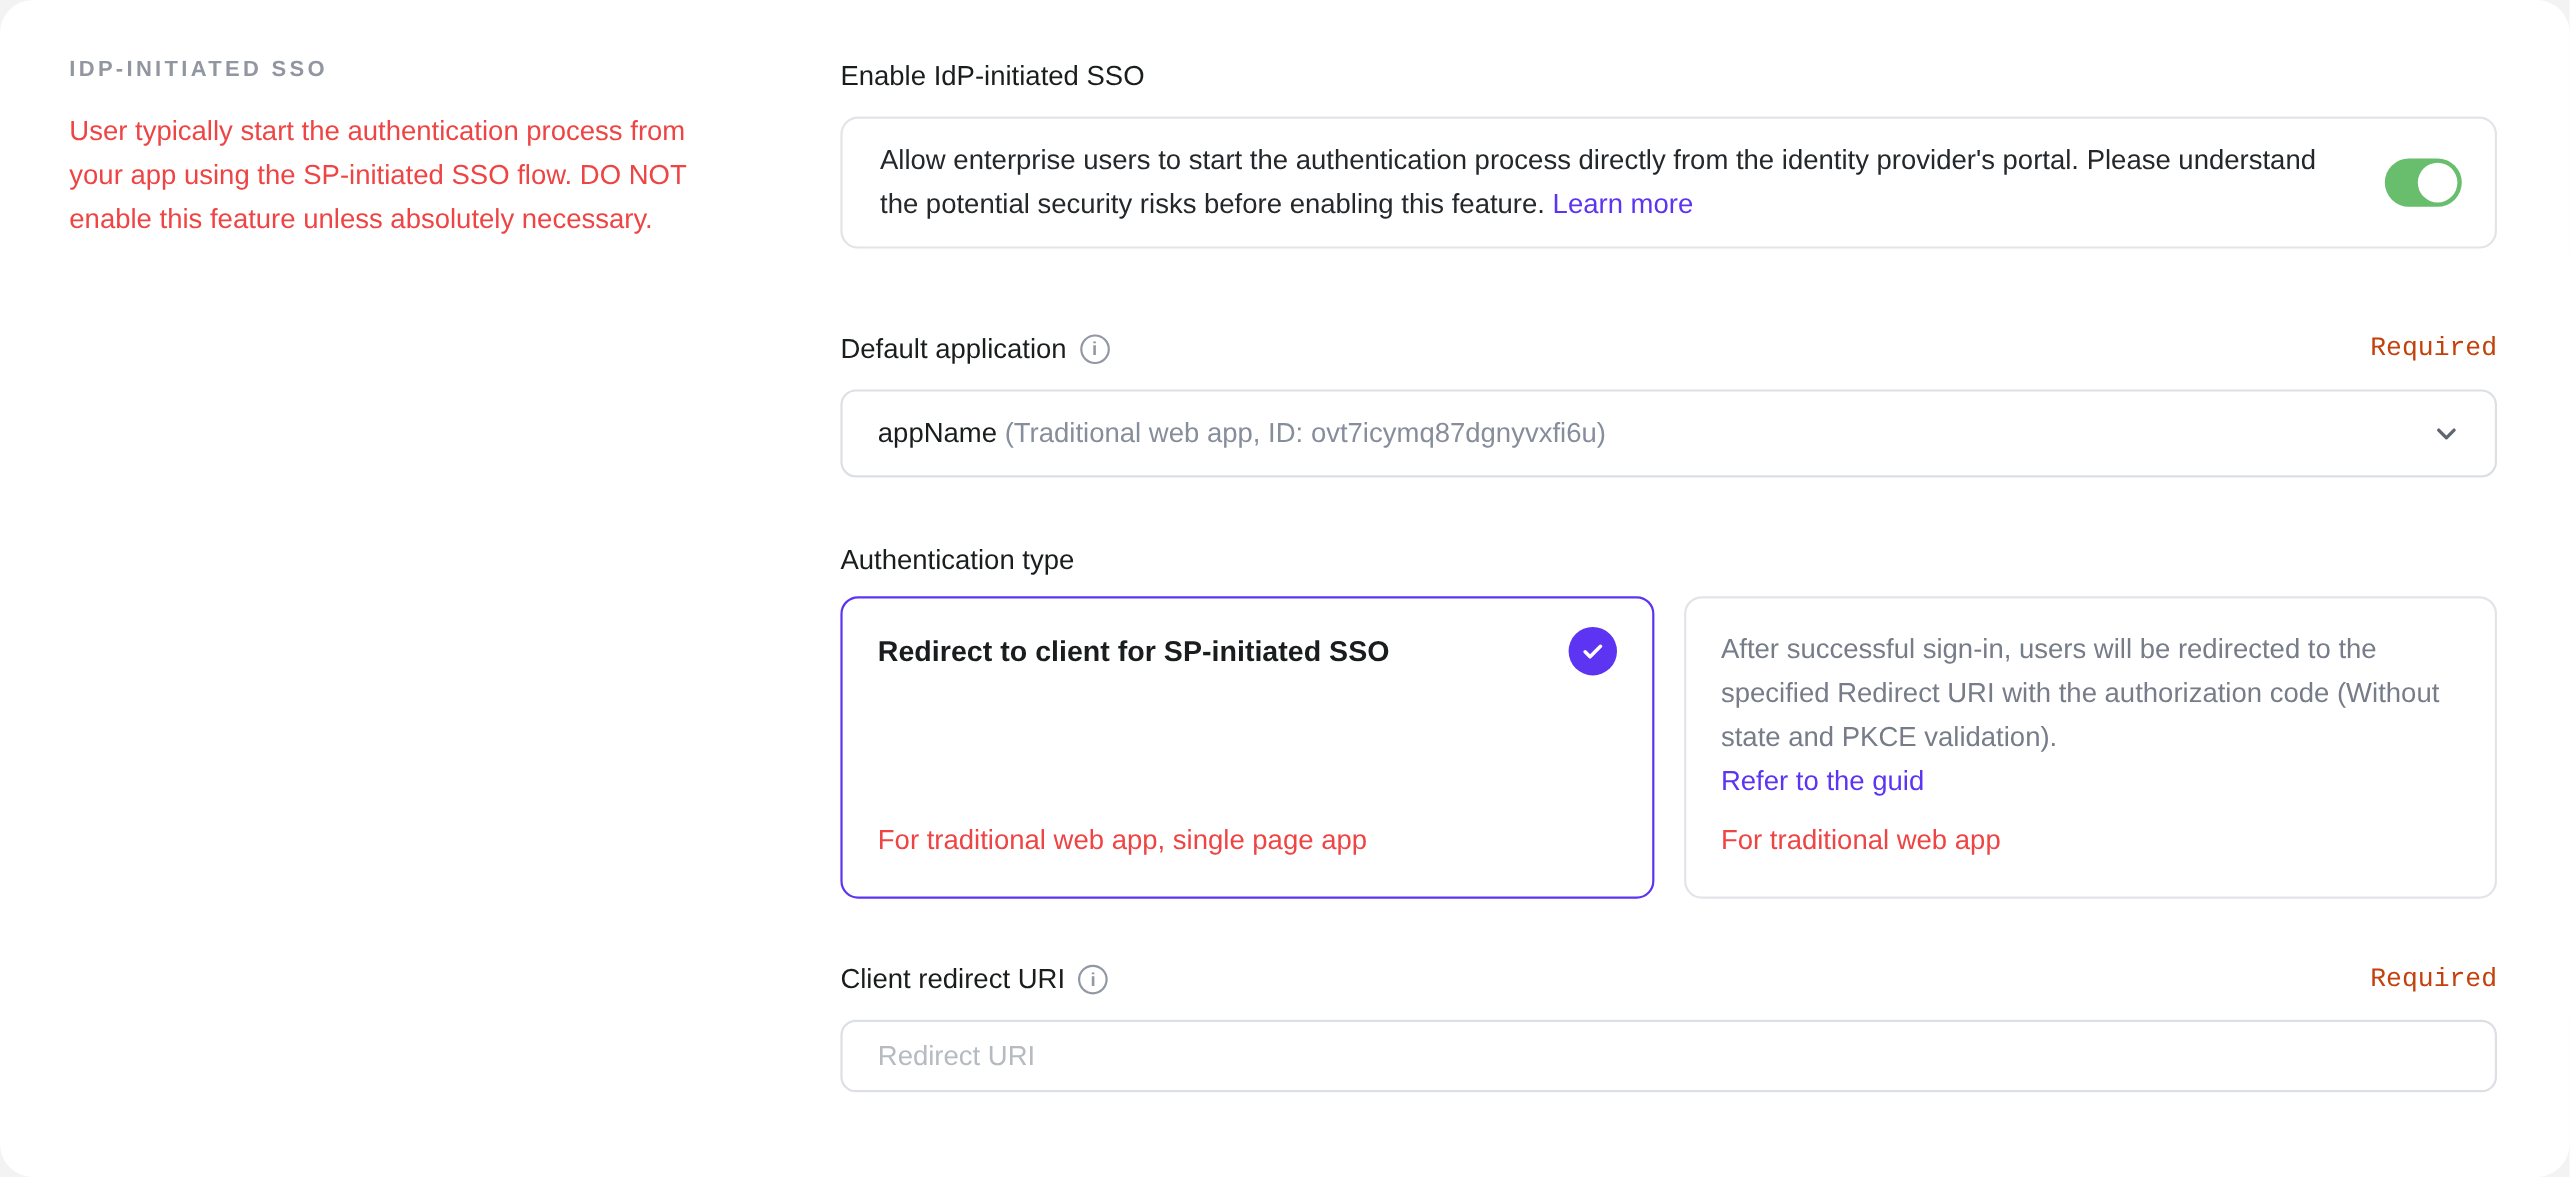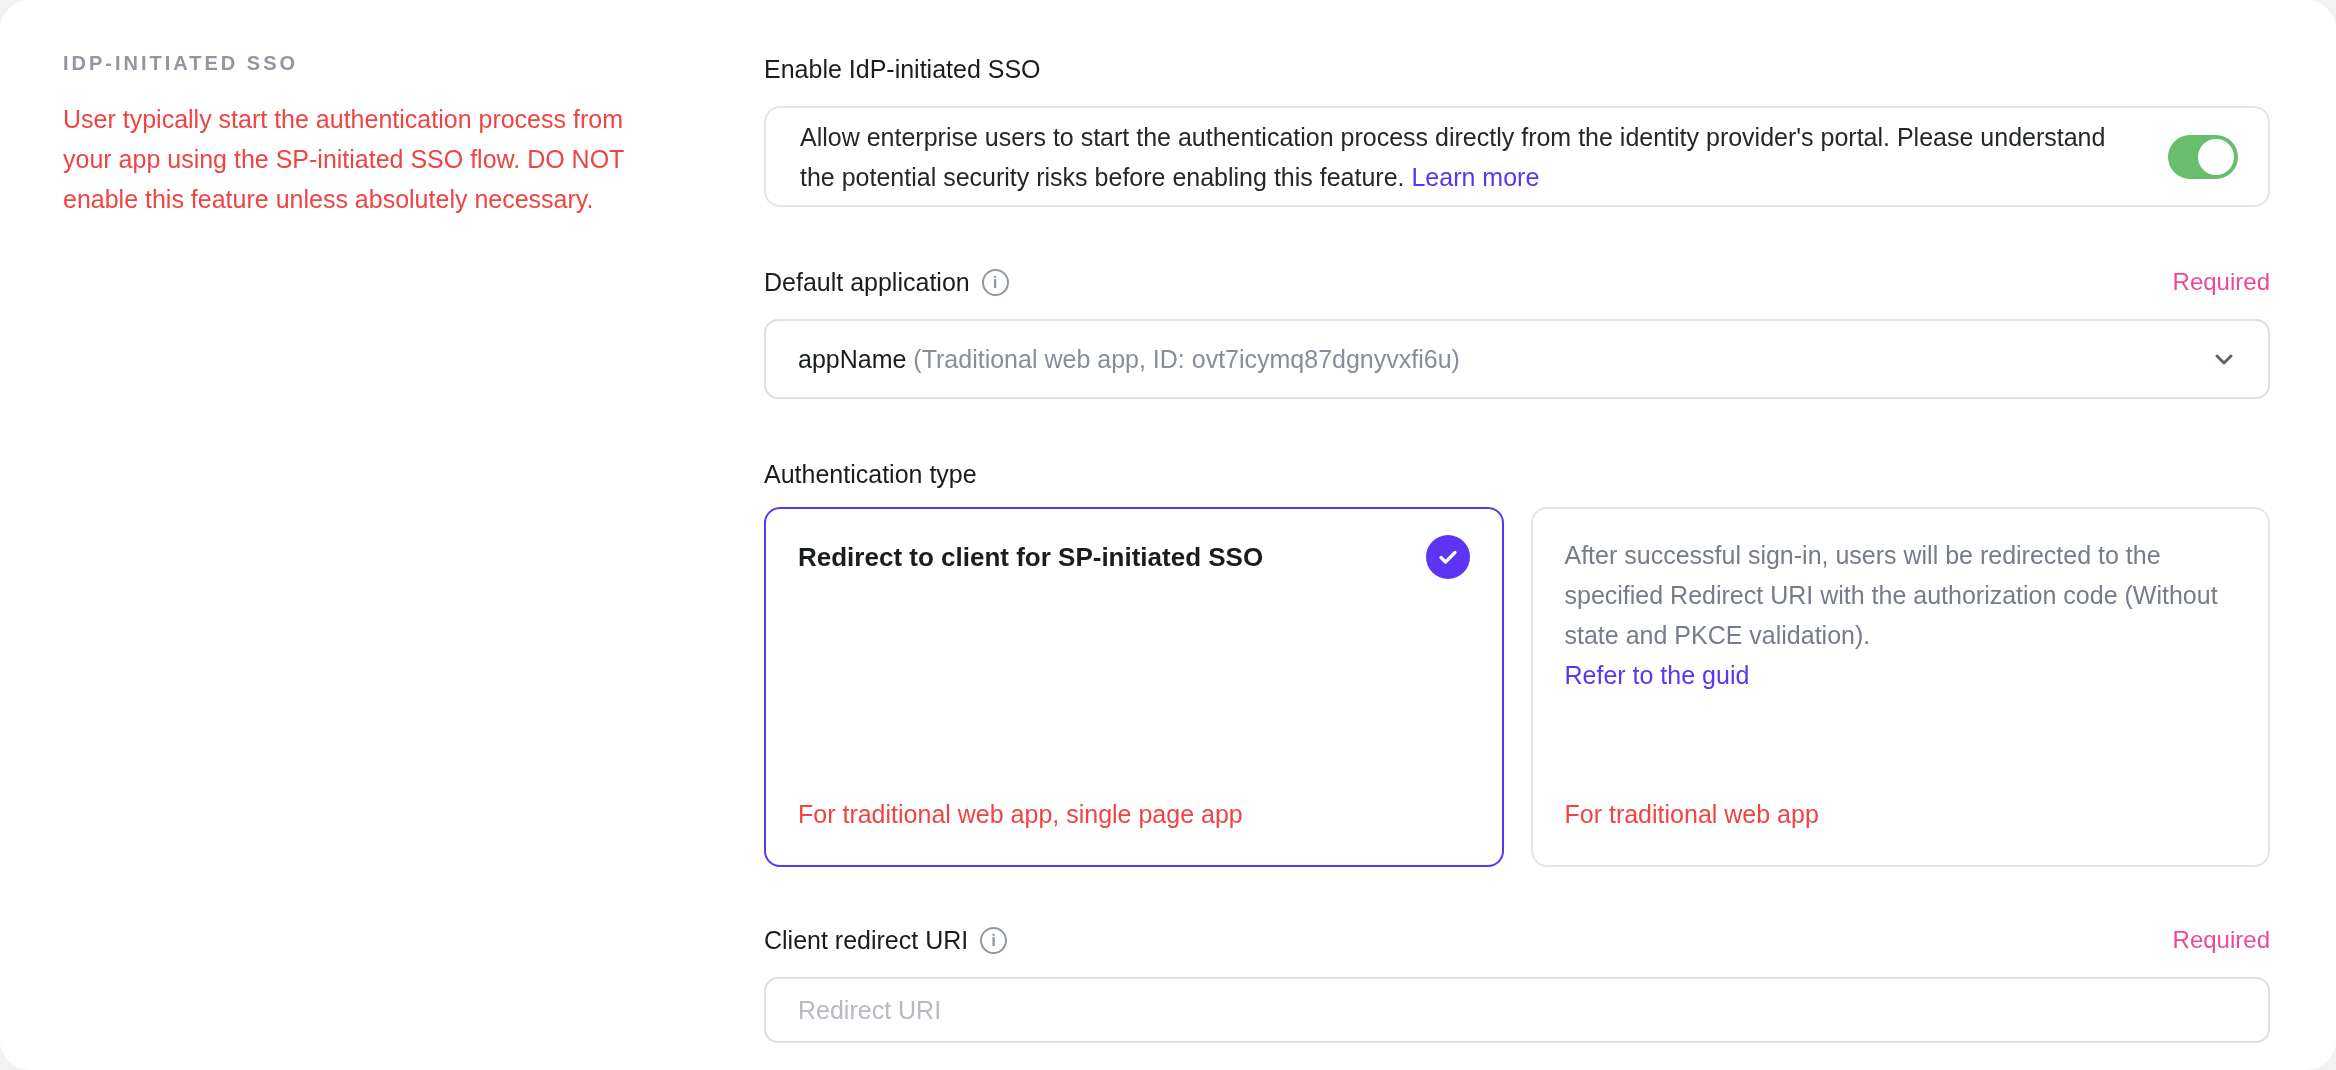--- a/index.html
+++ b/index.html
@@ -50,30 +50,30 @@
   }
   .info-icon{
     width:27px;height:27px;border-radius:50%;
     border:2px solid #9198a4;box-sizing:border-box;
     color:#9198a4;font-size:17px;font-weight:600;
     display:inline-flex;align-items:center;justify-content:center;
     margin-left:12px;line-height:1;
   }
   .required-badge{
     margin-left:auto;
-    font-size:24px;color:#ec4899;font-weight:400;
+    font-size:24px;color:#c2410c;font-weight:400;font-family:Liberation Mono, monospace;
   }
   
   .toggle-card{
     box-sizing:border-box;
-    height:101px;
+    height:120px;
     border:2px solid #e2e4e8;border-radius:16px;
     display:flex;align-items:center;
     padding:0 30px 0 34px;
-    margin-bottom:58px;
+    margin-bottom:74px;
   }
   .toggle-card-text{
     font-size:25px;line-height:40px;color:#24282b;
     max-width:1345px;
   }
   .link{
     color:#5d34f2;text-decoration:none;cursor:pointer;
   }
   .toggle{
     margin-left:auto;
@@ -110,21 +110,21 @@
   }
   .text-input::placeholder{color:#b6bac1;}
   
   .auth-label{margin-bottom:16px;}
   .options-row{
     display:flex;gap:27px;
     margin-bottom:56px;
   }
   .option-card{
     flex:1;box-sizing:border-box;
-    height:360px;
+    height:275px;
     border:2px solid #e2e4e8;border-radius:16px;
     padding:26px 32px 34px 32px;
     display:flex;flex-direction:column;
     cursor:pointer;background:#fff;
   }
   .option-card.selected{border-color:#5d34f2;}
   .option-title-row{
     display:flex;align-items:center;justify-content:space-between;
     margin-bottom:16px;
   }

